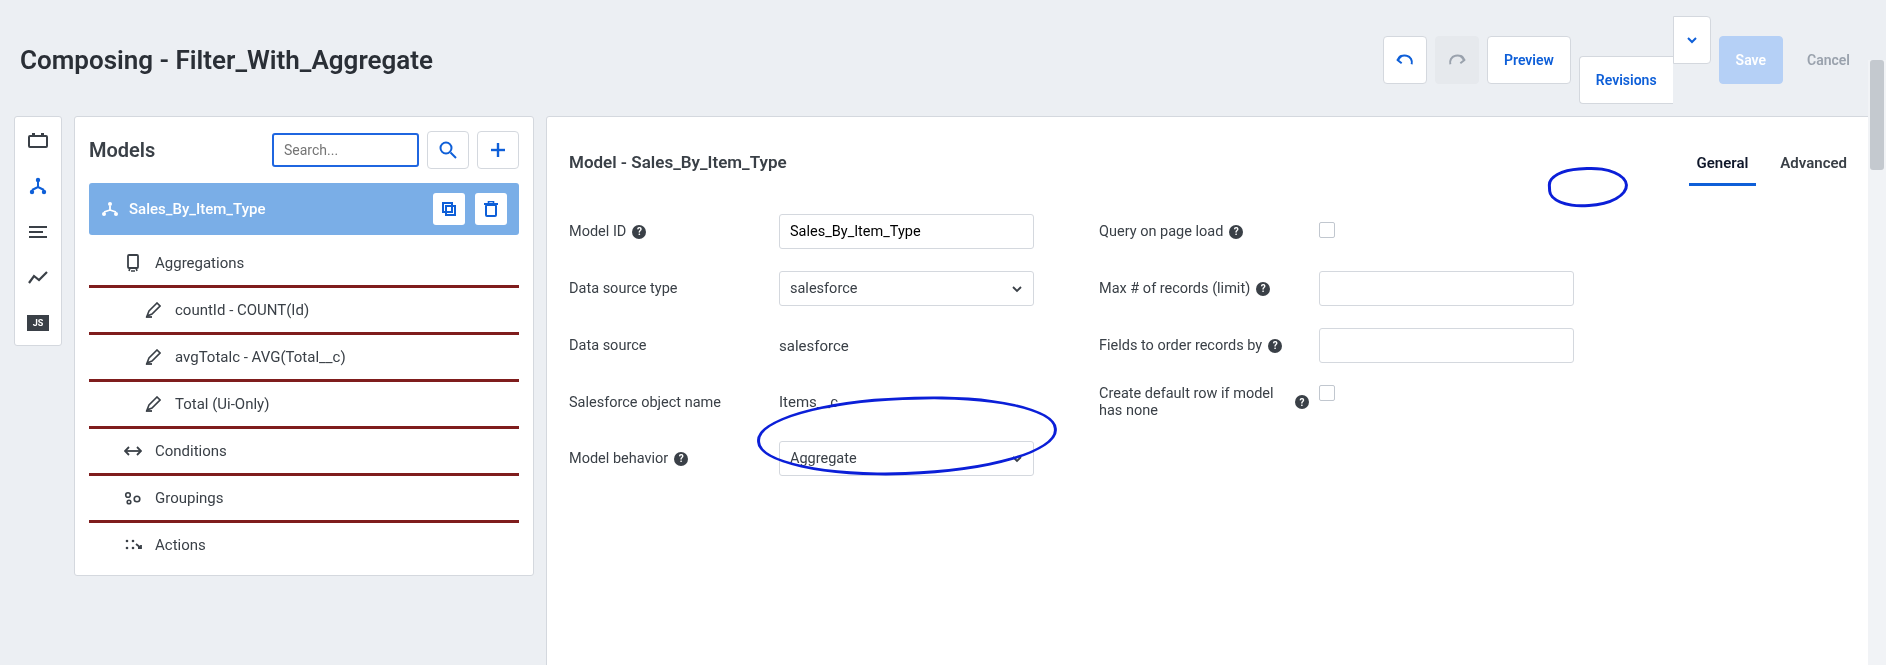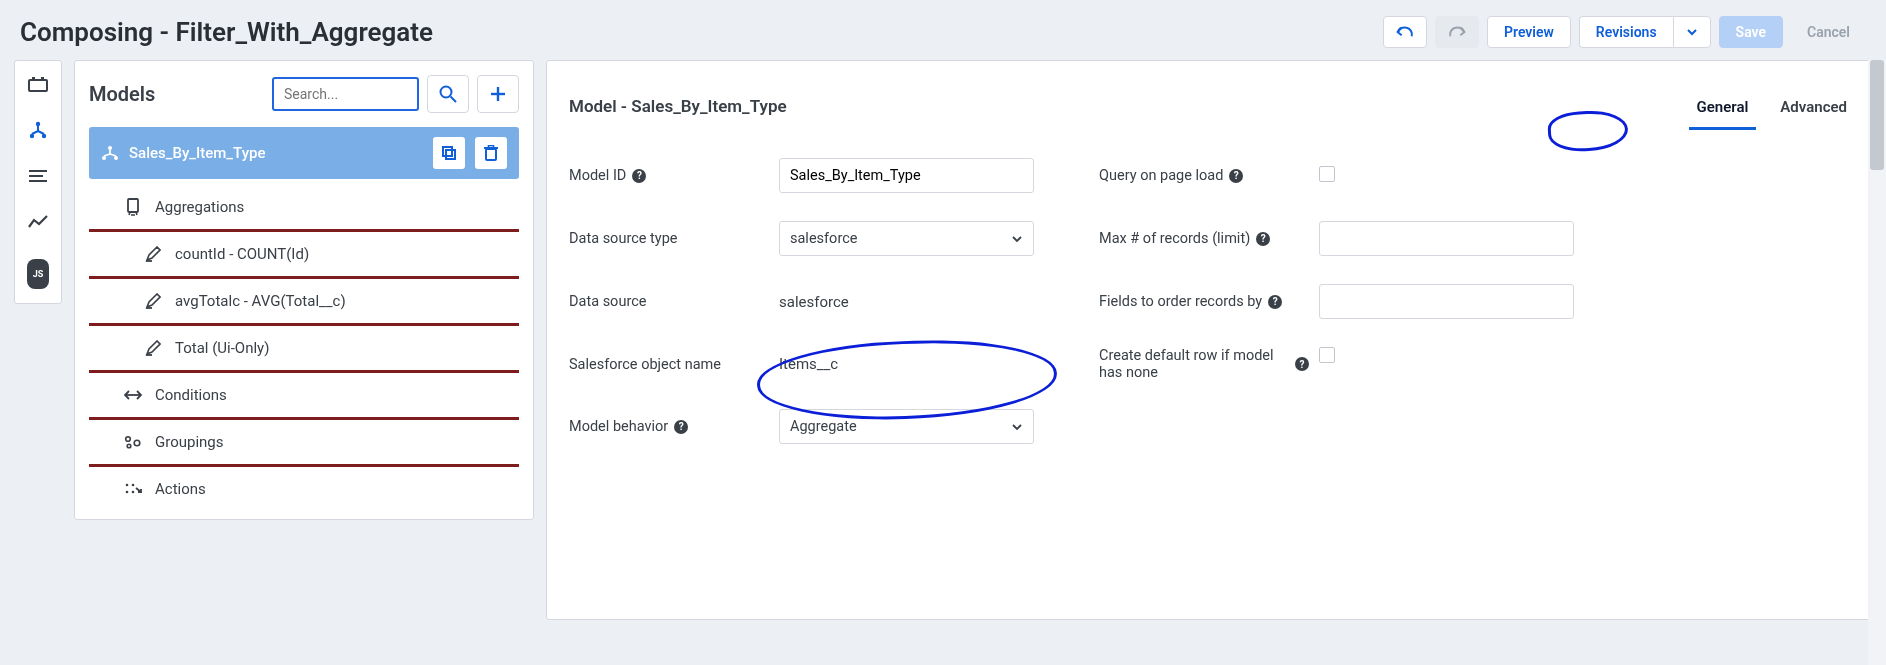--- a/index.html
+++ b/index.html
@@ -3,39 +3,39 @@
 <meta charset="utf-8">
 <style>
   * { box-sizing: border-box; margin: 0; padding: 0; font-family: -apple-system, BlinkMacSystemFont, "Segoe UI", Roboto, Arial, sans-serif; }
   body { background: #eceff3; color: #3a4047; font-size: 14px; overflow: hidden; }
   .page { width: 1886px; height: 665px; position: relative; }
 
   
   .header { display: flex; align-items: center; justify-content: space-between; padding: 16px 20px 12px; }
   .header-title { font-size: 26px; font-weight: 600; color: #2a2f36; }
   .header-actions { display: flex; align-items: center; gap: 8px; }
-  .btn { background: #fff; border: 1px solid #d4d8de; border-radius: 4px; padding: 8px 16px; font-size: 14px; font-weight: 600; cursor: pointer; display: inline-flex; align-items: center; justify-content: center; height: 32px; }
+  .btn { background: #fff; border: 1px solid #d4d8de; border-radius: 4px; padding: 8px 16px; font-size: 14px; font-weight: 600; cursor: pointer; display: inline-flex; align-items: center; justify-content: center; height: 48px; }
   .btn-icon { width: 44px; padding: 0; }
   .btn-icon.disabled { background: #e6e9ed; color: #9aa2ad; border-color: #e6e9ed; cursor: default; }
   .btn-primary-text { color: #0e5fd8; }
   .btn-blue-text { color: #0e5fd8; }
   .btn-combo { display: flex; }
-  .btn-combo .btn:first-child { border-top-right-radius: 0; border-bottom-right-radius: 0; border-right: none; }
+  .btn-combo .btn:first-child { border-top-right-radius: 0; border-bottom-right-radius: 0; border-right: none; margin-top: 40px; }
   .btn-combo .btn:last-child { border-top-left-radius: 0; border-bottom-left-radius: 0; width: 38px; padding: 0; }
   .btn-save { background: #b5d0f6; color: #fff; border-color: #b5d0f6; }
   .btn-cancel { background: transparent; border: none; color: #9aa2ad; }
 
   
   .main { display: flex; align-items: flex-start; gap: 12px; padding: 0 14px; }
   .rail { width: 48px; background: #fff; border: 1px solid #d4d8de; display: flex; flex-direction: column; border-radius: 3px; }
   .rail-item { height: 46px; display: flex; align-items: center; justify-content: center; cursor: pointer; color: #3a4047; position: relative; }
   .rail-item.active { color: #0e5fd8; }
   .rail-item.active::after { content:""; position:absolute; left:0; right:0; bottom:-1px; height:0; }
   .rail-item + .rail-item { border-top: none; }
-  .rail-item.js { font-size: 9px; font-weight: 700; background: #3a4047; color: #fff; width: 22px; height: 30px; border-radius: 8px; margin: 14px auto; display:flex;align-items:center;justify-content:center; }
+  .rail-item.js { font-size: 9px; font-weight: 700; background: #3a4047; color: #fff; width: 22px; height: 16px; border-radius: 0; margin: 14px auto; display:flex;align-items:center;justify-content:center; }
 
   .left-panel { width: 460px; background: #fff; border: 1px solid #d4d8de; border-radius: 3px; padding: 14px 14px 8px; }
   .left-head { display: flex; align-items: center; gap: 10px; margin-bottom: 14px; }
   .panel-title { font-size: 20px; font-weight: 600; flex: 0 0 auto; margin-right: auto; }
   .search-wrap { display:flex; align-items:center; gap:8px; }
   .search-input { border: 2px solid #1f66e0; border-radius: 3px; padding: 7px 10px; width: 147px; font-size: 14px; outline: none; }
   .sq-btn { width: 42px; height: 38px; border: 1px solid #d4d8de; border-radius: 4px; background: #fff; display: inline-flex; align-items: center; justify-content: center; cursor: pointer; color: #0e5fd8; }
 
   .model-block { border-radius: 3px; }
   .model-row { display: flex; align-items: center; background: #7aaee7; color: #fff; border-radius: 3px; padding: 10px 12px; font-size: 15px; font-weight: 500; gap: 10px; }
@@ -49,21 +49,21 @@
   .tree-icon { width: 20px; display:inline-flex; justify-content:center; }
 
   .right-panel { flex:1; background:#fff; border:1px solid #d4d8de; border-radius:3px; padding: 29px 22px 24px; position:relative; min-height: 560px; }
   .right-head { display:flex; align-items:center; justify-content:space-between; border-bottom: none; }
   .right-title { font-size: 17px; font-weight: 600; padding: 6px 0 16px; }
   .tabs { display:flex; gap: 28px; align-items:flex-end; }
   .tab { font-size: 15px; font-weight:600; color:#3a4047; padding: 6px 2px 14px; cursor:pointer; position:relative; }
   .tab.active { color:#0f172a; }
   .tab.active::after { content:""; position:absolute; left:-6px; right:-6px; bottom:0; height:3px; background:#0e5fd8; }
 
-  .form { display:grid; grid-template-columns: 210px 260px 60px 220px 260px; row-gap: 28px; align-items:center; margin-top: 26px; }
+  .form { display:grid; grid-template-columns: 210px 260px 60px 220px 260px; row-gap: 22px; align-items:center; margin-top: 26px; }
   .lbl { font-size: 14.5px; color:#3a4047; display:flex; align-items:center; gap:6px; }
   .help { width:14px; height:14px; border-radius:50%; background:#3a4047; color:#fff; font-size:10px; display:inline-flex;align-items:center;justify-content:center; font-weight:700; }
   .text-input { border:1px solid #d4d8de; border-radius:3px; padding:8px 10px; width: 255px; font-size:14.5px; }
   .select { border:1px solid #d4d8de; border-radius:3px; padding:8px 10px; width:255px; font-size:14.5px; display:flex; align-items:center; justify-content:space-between; background:#fff; cursor:pointer;}
   .static-val { font-size:15px; color:#3a4047; }
   .checkbox { width:16px; height:16px; border:1px solid #c1c7cf; border-radius:2px; background:#fff; display:inline-block; cursor:pointer; }
 
   .col-gap { }
   .lbl-right { grid-column: 4; }
   .val-right { grid-column: 5; }

